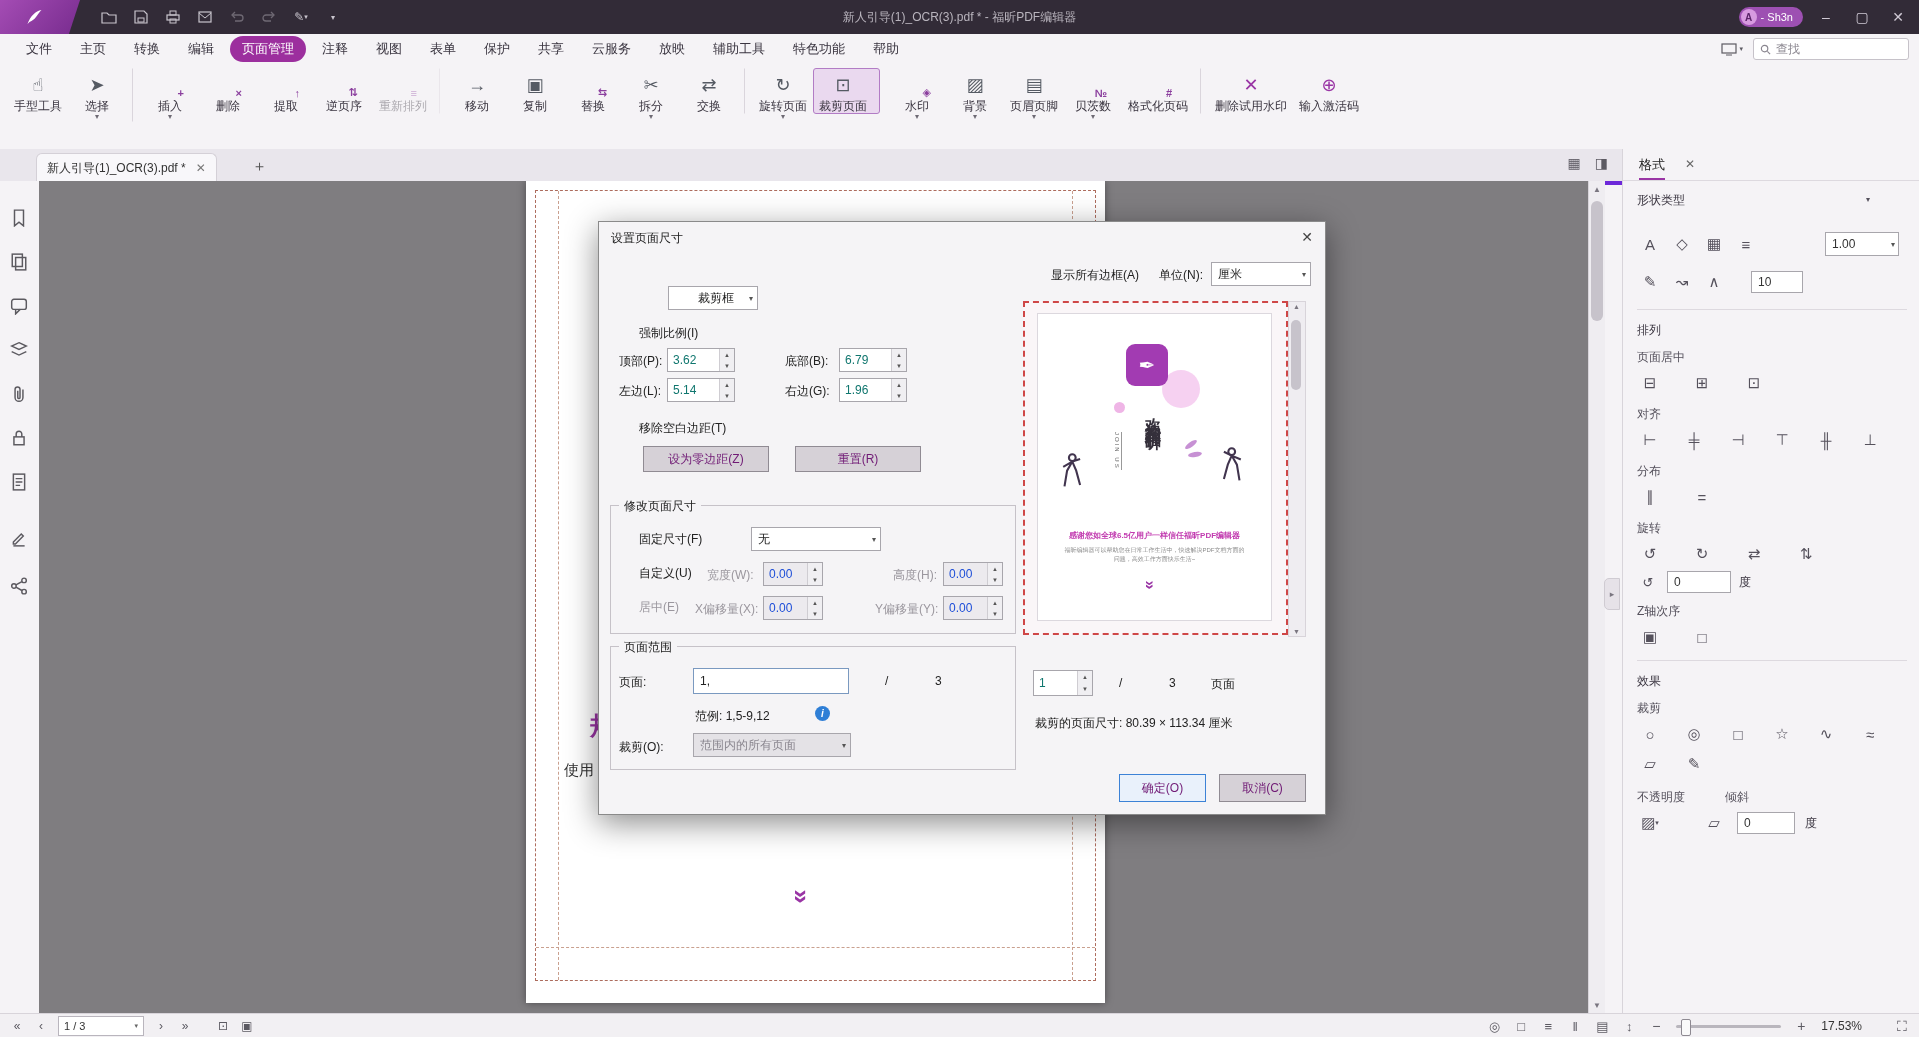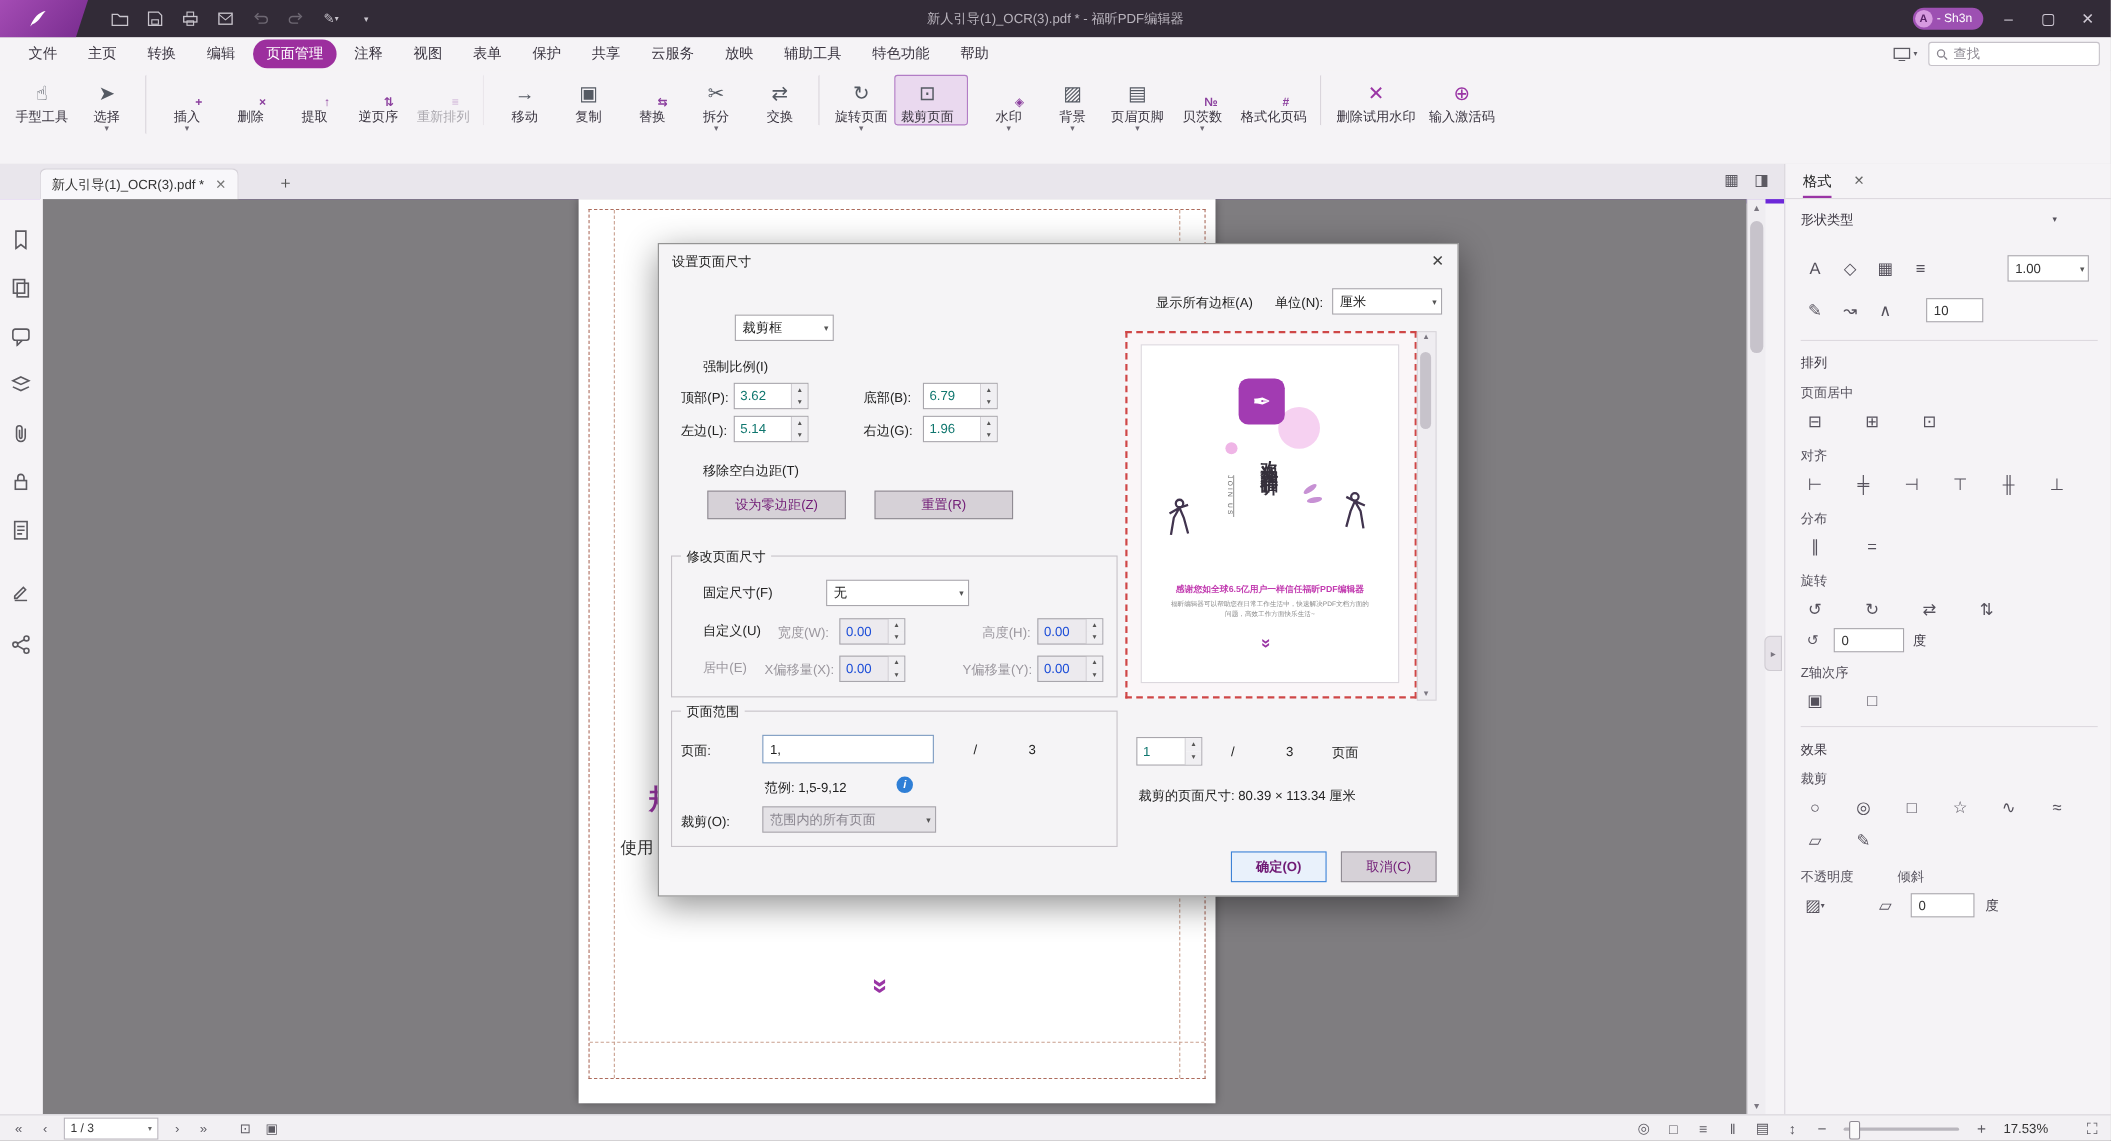--- a/index.html
+++ b/index.html
@@ -90,21 +90,21 @@
   .spin.dis{background:#eceaee;}
   .spin .v{position:absolute;left:5px;top:4px;font-size:12px;color:#0f766e;}
   .spin.dis .v{color:#1d4ed8;}
   .spin .ar{position:absolute;right:0;top:0;bottom:0;width:14px;border-left:1px solid #cfcdd2;display:flex;flex-direction:column;}
   .spin .ar span{flex:1;display:flex;align-items:center;justify-content:center;font-size:6px;color:#555;background:#f0eff2;}
   .dd{position:absolute;height:22px;background:#fff;border:1px solid #a8a6ac;font-size:12px;color:#222;display:flex;align-items:center;padding-left:6px;}
   .dd .ddc{position:absolute;right:4px;font-size:8px;color:#555;}
   .dd.dis{background:#e4e2e6;color:#8a868f;}
   .textbox{position:absolute;height:24px;background:#fff;border:1px solid #7a99c0;font-size:12px;color:#222;display:flex;align-items:center;padding-left:6px;}
   .gbtn{position:absolute;height:24px;background:#d6d1d7;border:1px solid #908b93;font-size:12px;color:#701a75;display:flex;align-items:center;justify-content:center;}
-  .gbtn.primary{background:#e9f1fb;border:1px solid #3c82d6;font-weight:bold;}
+  .gbtn.primary{background:#e9f1fb;border:1px solid #3c82d6;}
   .info-i{position:absolute;width:15px;height:15px;border-radius:50%;background:#2f7fd6;color:#fff;font-size:10px;font-style:italic;font-weight:bold;
           display:flex;align-items:center;justify-content:center;}
 
   
   .pv-frame{position:absolute;left:424px;top:79px;width:261px;height:330px;border:2px dashed #cf4747;background:#faf6f8;}
   .pv-page{position:absolute;left:12px;top:10px;width:233px;height:306px;background:#fff;border:1px solid #dcd8de;overflow:hidden;}
   .pv-logo{position:absolute;left:88px;top:30px;width:42px;height:42px;border-radius:9px;background:#a23bb2;display:flex;align-items:center;justify-content:center;color:#fff;font-size:20px;}
   .pv-circle1{position:absolute;left:124px;top:56px;width:38px;height:38px;border-radius:50%;background:#f5c9ee;opacity:.85;}
   .pv-circle2{position:absolute;left:76px;top:88px;width:11px;height:11px;border-radius:50%;background:#efb5e6;}
   .pv-welcome{position:absolute;left:104px;top:92px;writing-mode:vertical-rl;font-size:16px;font-weight:bold;letter-spacing:3px;color:#35303b;}
@@ -484,21 +484,21 @@
     <span class="arr" style="top:0;">▲</span>
     <div class="thumb"></div>
     <span class="arr" style="bottom:0;">▼</span>
   </div>
   <div class="panel-handle">▸</div>
 
   <div class="dialog">
     <span class="dlg-title">设置页面尺寸</span>
     <span class="dlg-close">✕</span>
 
-    <div class="dd" style="left:69px;top:64px;width:82px;">
+    <div class="dd" style="left:69px;top:64px;width:82px;justify-content:center;">
       <span>裁剪框</span>
         <span class="ddc">▾</span>
     </div>
 
     <span class="lbl" style="left:40px;top:103px;">强制比例(I)</span>
     <span class="lbl" style="left:20px;top:131px;">顶部(P):</span>
     <div class="spin" style="left:68px;top:126px;width:66px;">
       <span class="v">3.62</span>
         <span class="ar">
           <span>▲</span>

